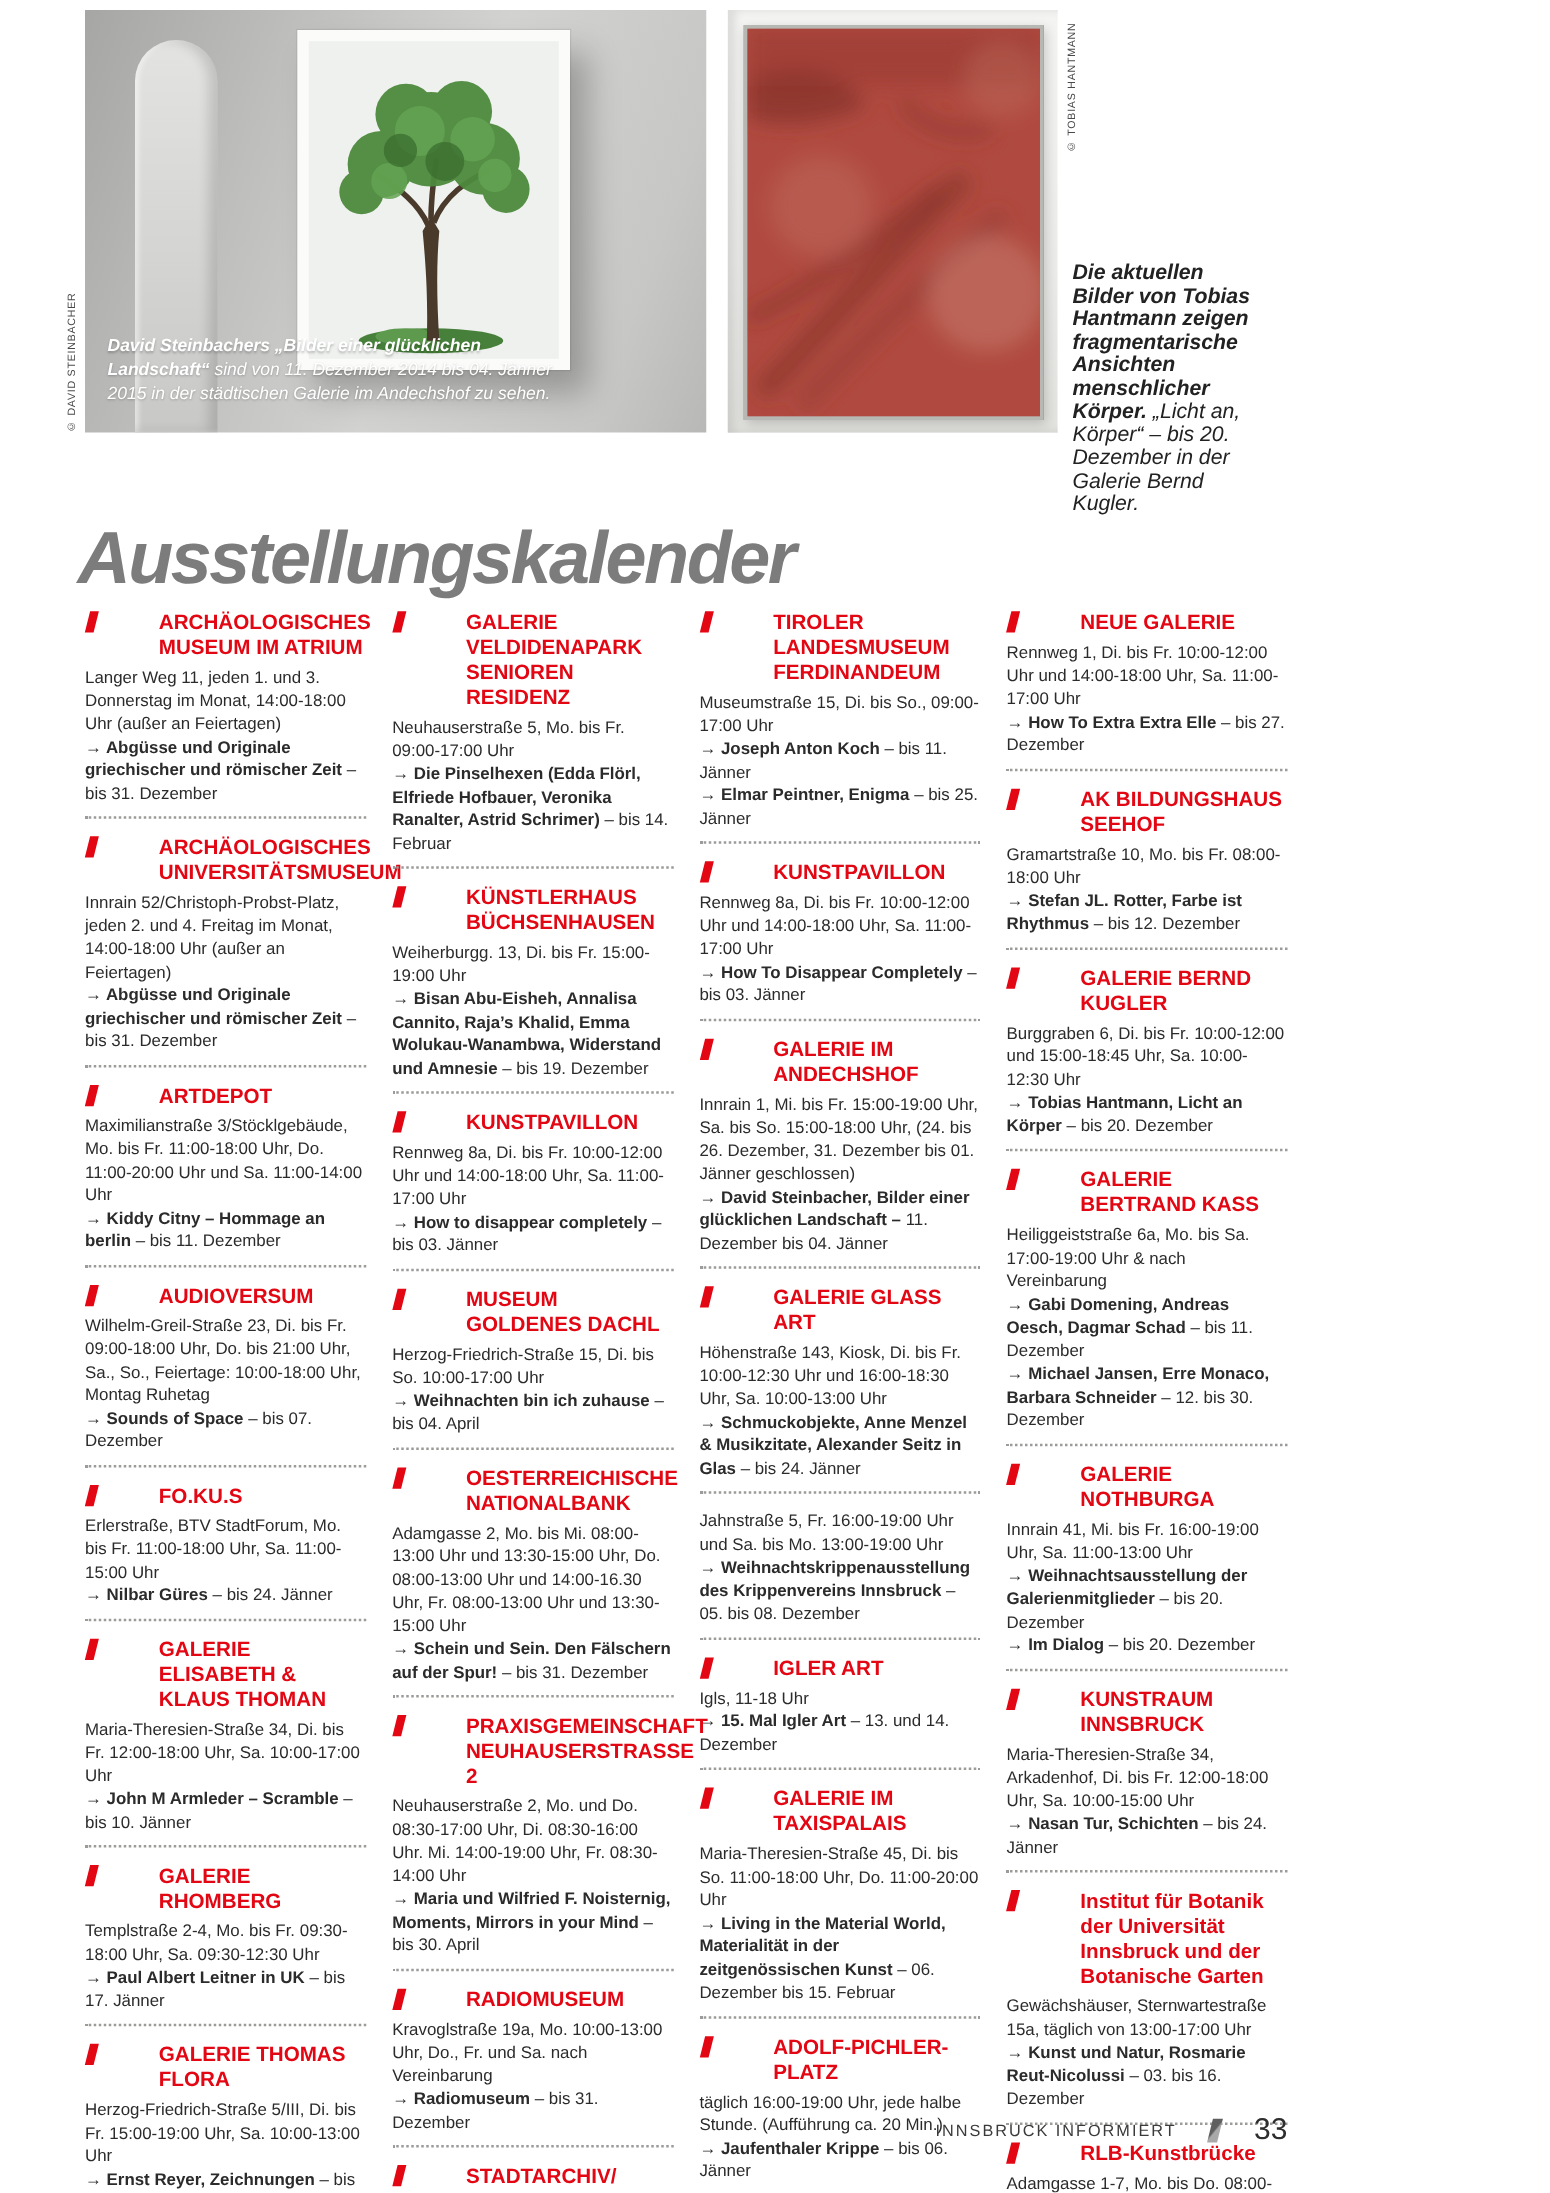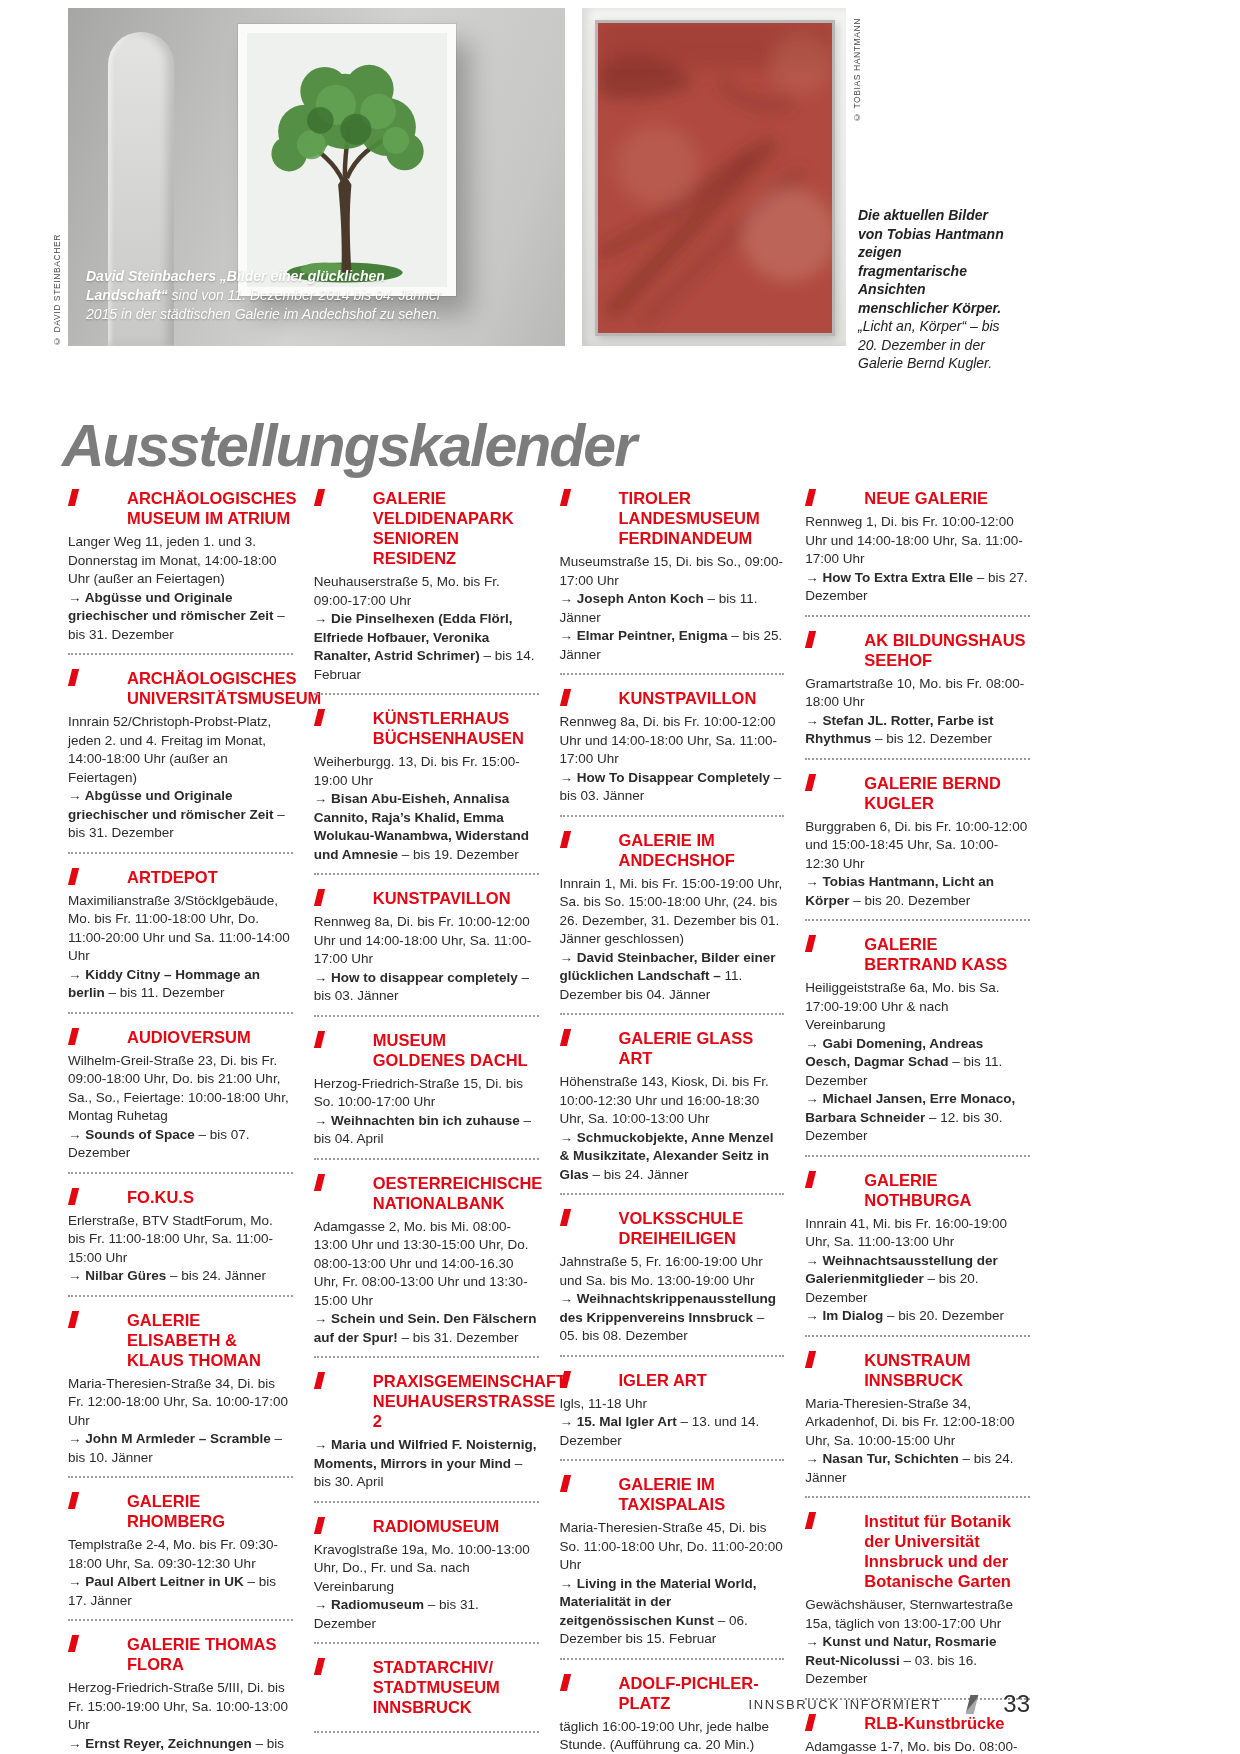--- a/index.html
+++ b/index.html
@@ -28,21 +28,21 @@
     border:3px solid #b7b7b4;background:#b04a40;
     box-shadow:2px 3px 9px rgba(0,0,0,.18), inset 0 0 0 1px #d8d8d5;}
   .red-frame svg{width:100%;height:100%;display:block;}
 
   .v-credit{position:absolute;writing-mode:vertical-rl;transform:rotate(180deg);
     font-size:8.5px;letter-spacing:.6px;color:#4a4a4a;white-space:nowrap;}
   #credit-left{left:52px;top:252px;height:94px;}
   #credit-right{left:852px;top:10px;height:112px;}
 
   .caption-right{position:absolute;left:858px;top:192px;width:146px;
-    font-style:italic;font-size:14px;line-height:18.5px;color:#222222;}
+    font-style:italic;font-size:17px;line-height:18.5px;color:#222222;}
   .caption-right b{font-weight:bold;}
 
   
   .headline{position:absolute;left:62px;top:372px;font-size:59px;font-weight:bold;
     font-style:italic;color:#7c7c7c;letter-spacing:-2px;}
 
   
   .columns{position:absolute;left:68px;top:488px;width:962px;
     display:grid;grid-template-columns:repeat(4,1fr);column-gap:21px;}
   .col{min-width:0;}
@@ -275,20 +275,21 @@
     <div class="sec-events">
           <p class="event"><span class="arrow">→ </span><b>Schein und Sein. Den Fälschern auf der Spur!</b> – bis 31. Dezember</p>
         </div>
   </div>
 
   <div class="section">
     <div class="sec-head">
       <span class="slash"></span>
       <span class="head-text">PRAXISGEMEINSCHAFT NEUHAUSERSTRASSE 2</span>
     </div>
+    <p class="sec-info">Neuhauserstraße 2, Mo. und Do. 08:30-17:00 Uhr, Di. 08:30-16:00 Uhr. Mi. 14:00-19:00 Uhr, Fr. 08:30-14:00 Uhr</p>
     <div class="sec-events">
           <p class="event"><span class="arrow">→ </span><b>Maria und Wilfried F. Noisternig, Moments, Mirrors in your Mind</b> – bis 30. April</p>
         </div>
   </div>
 
   <div class="section">
     <div class="sec-head">
       <span class="slash"></span>
       <span class="head-text">RADIOMUSEUM</span>
     </div>
@@ -346,24 +347,20 @@
       <span class="slash"></span>
       <span class="head-text">GALERIE GLASS ART</span>
     </div>
     <p class="sec-info">Höhenstraße 143, Kiosk, Di. bis Fr. 10:00-12:30 Uhr und 16:00-18:30 Uhr, Sa. 10:00-13:00 Uhr</p>
     <div class="sec-events">
           <p class="event"><span class="arrow">→ </span><b>Schmuckobjekte, Anne Menzel &amp; Musikzitate, Alexander Seitz in Glas</b> – bis 24. Jänner</p>
         </div>
   </div>
 
   <div class="section">
-    <div class="sec-head">
-      <span class="slash"></span>
-      <span class="head-text">VOLKSSCHULE DREIHEILIGEN</span>
-    </div>
     <p class="sec-info">Jahnstraße 5, Fr. 16:00-19:00 Uhr und Sa. bis Mo. 13:00-19:00 Uhr</p>
     <div class="sec-events">
           <p class="event"><span class="arrow">→ </span><b>Weihnachtskrippenausstellung des Krippenvereins Innsbruck</b> – 05. bis 08. Dezember</p>
         </div>
   </div>
 
   <div class="section">
     <div class="sec-head">
       <span class="slash"></span>
       <span class="head-text">IGLER ART</span>

